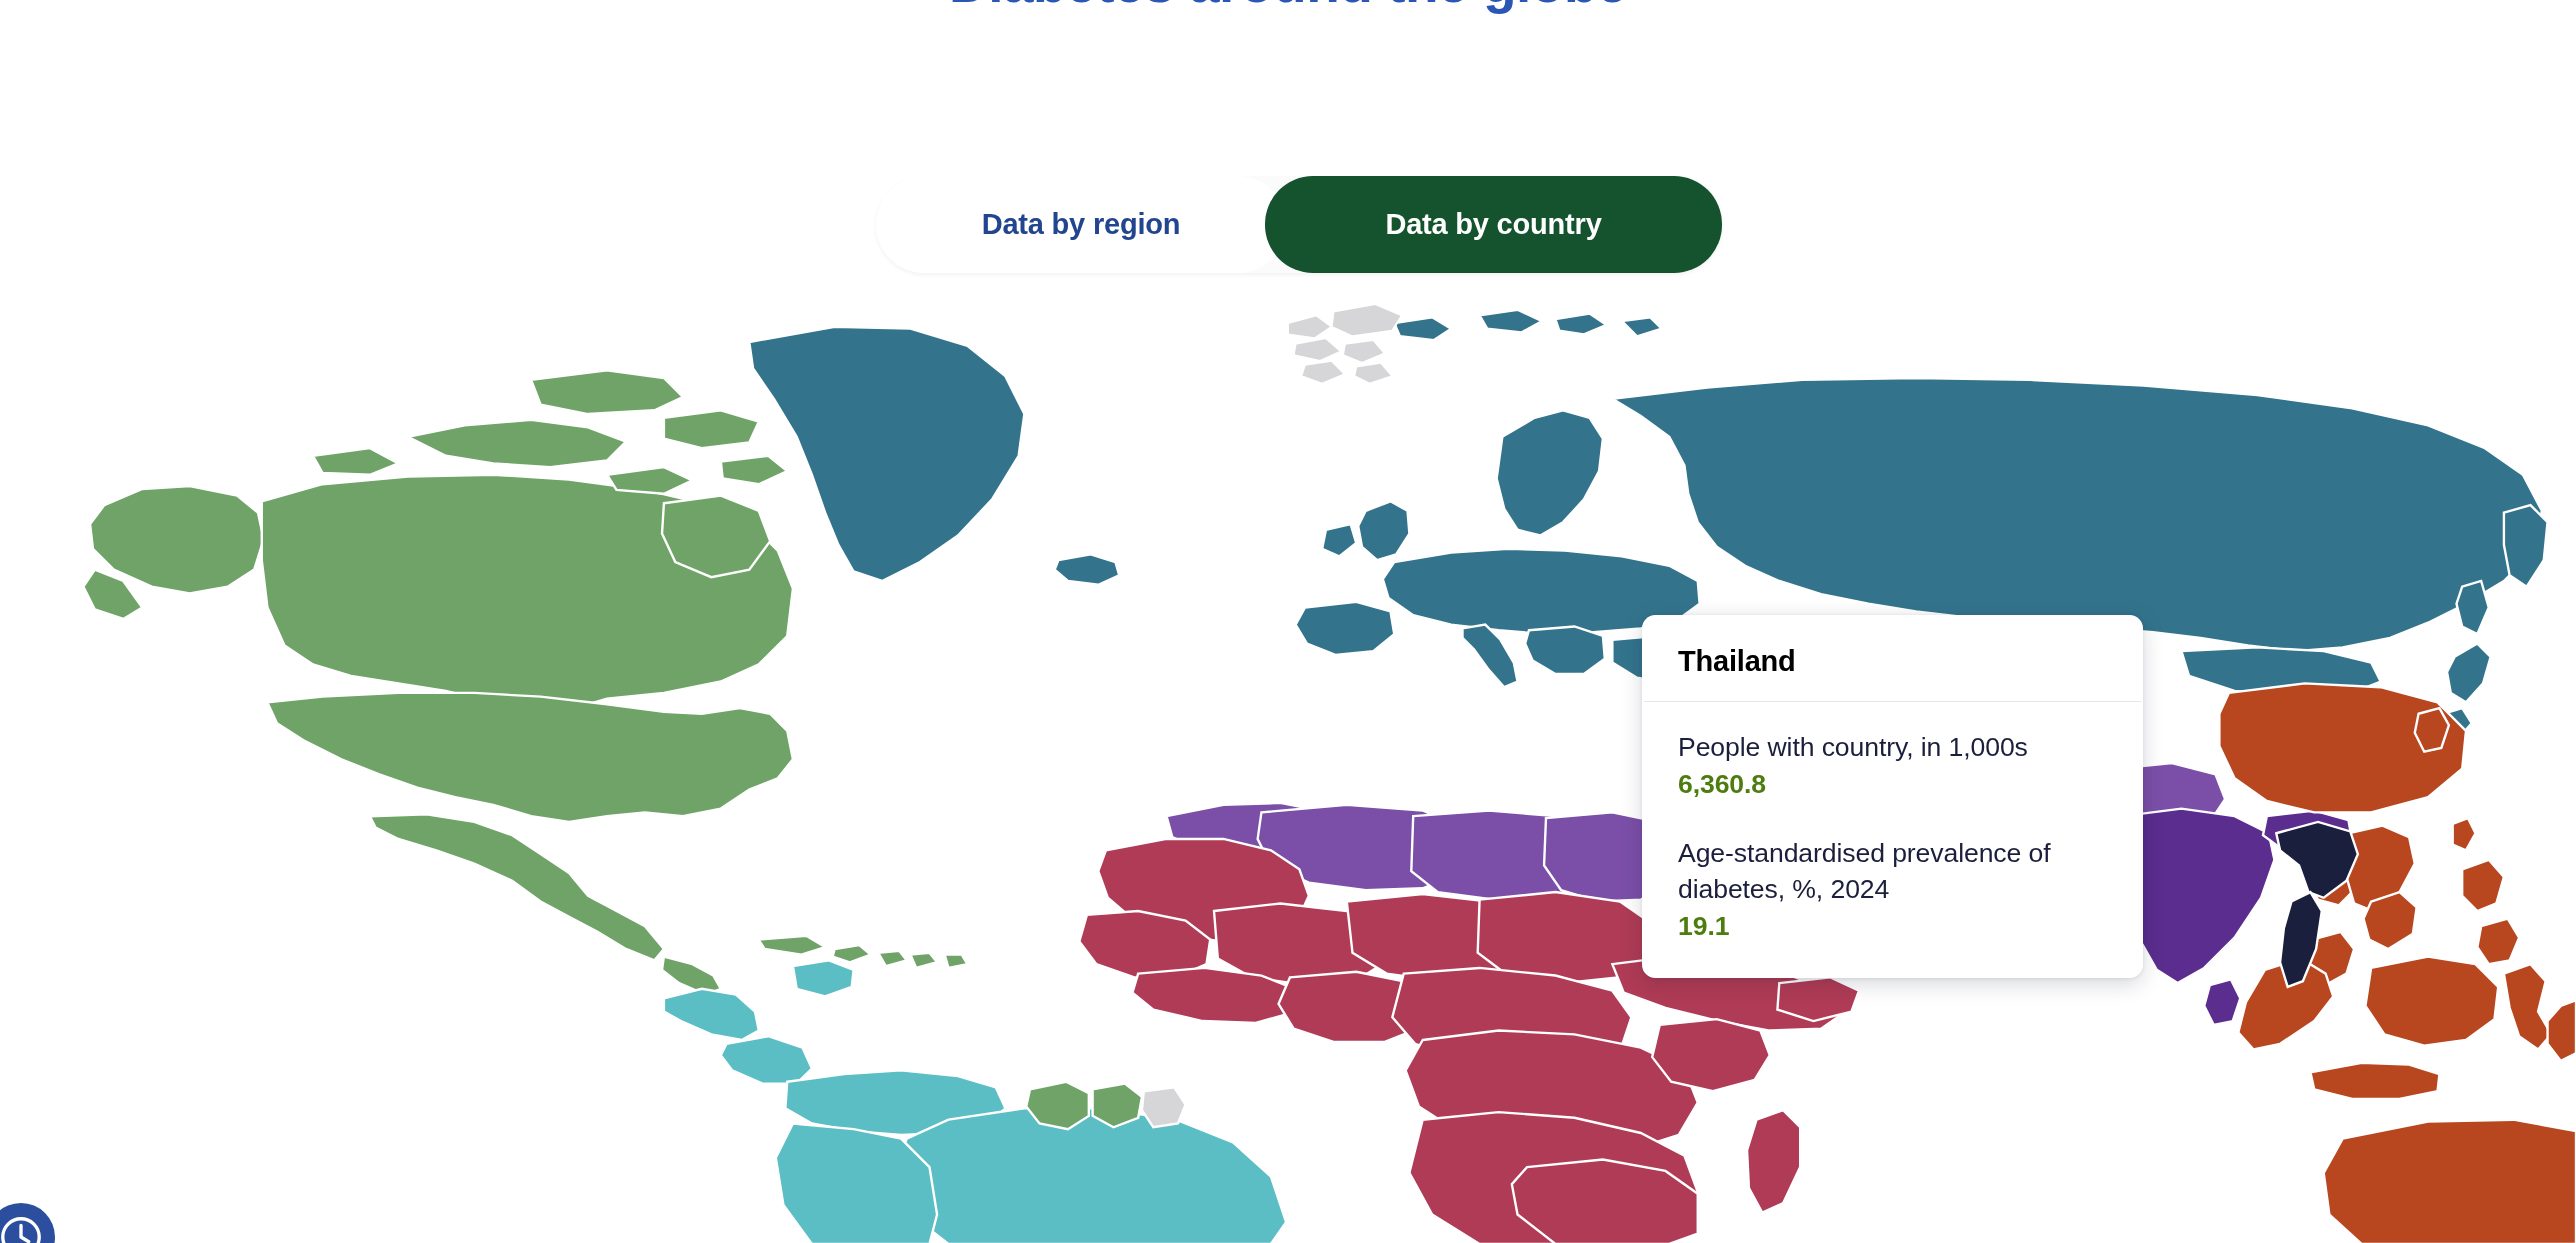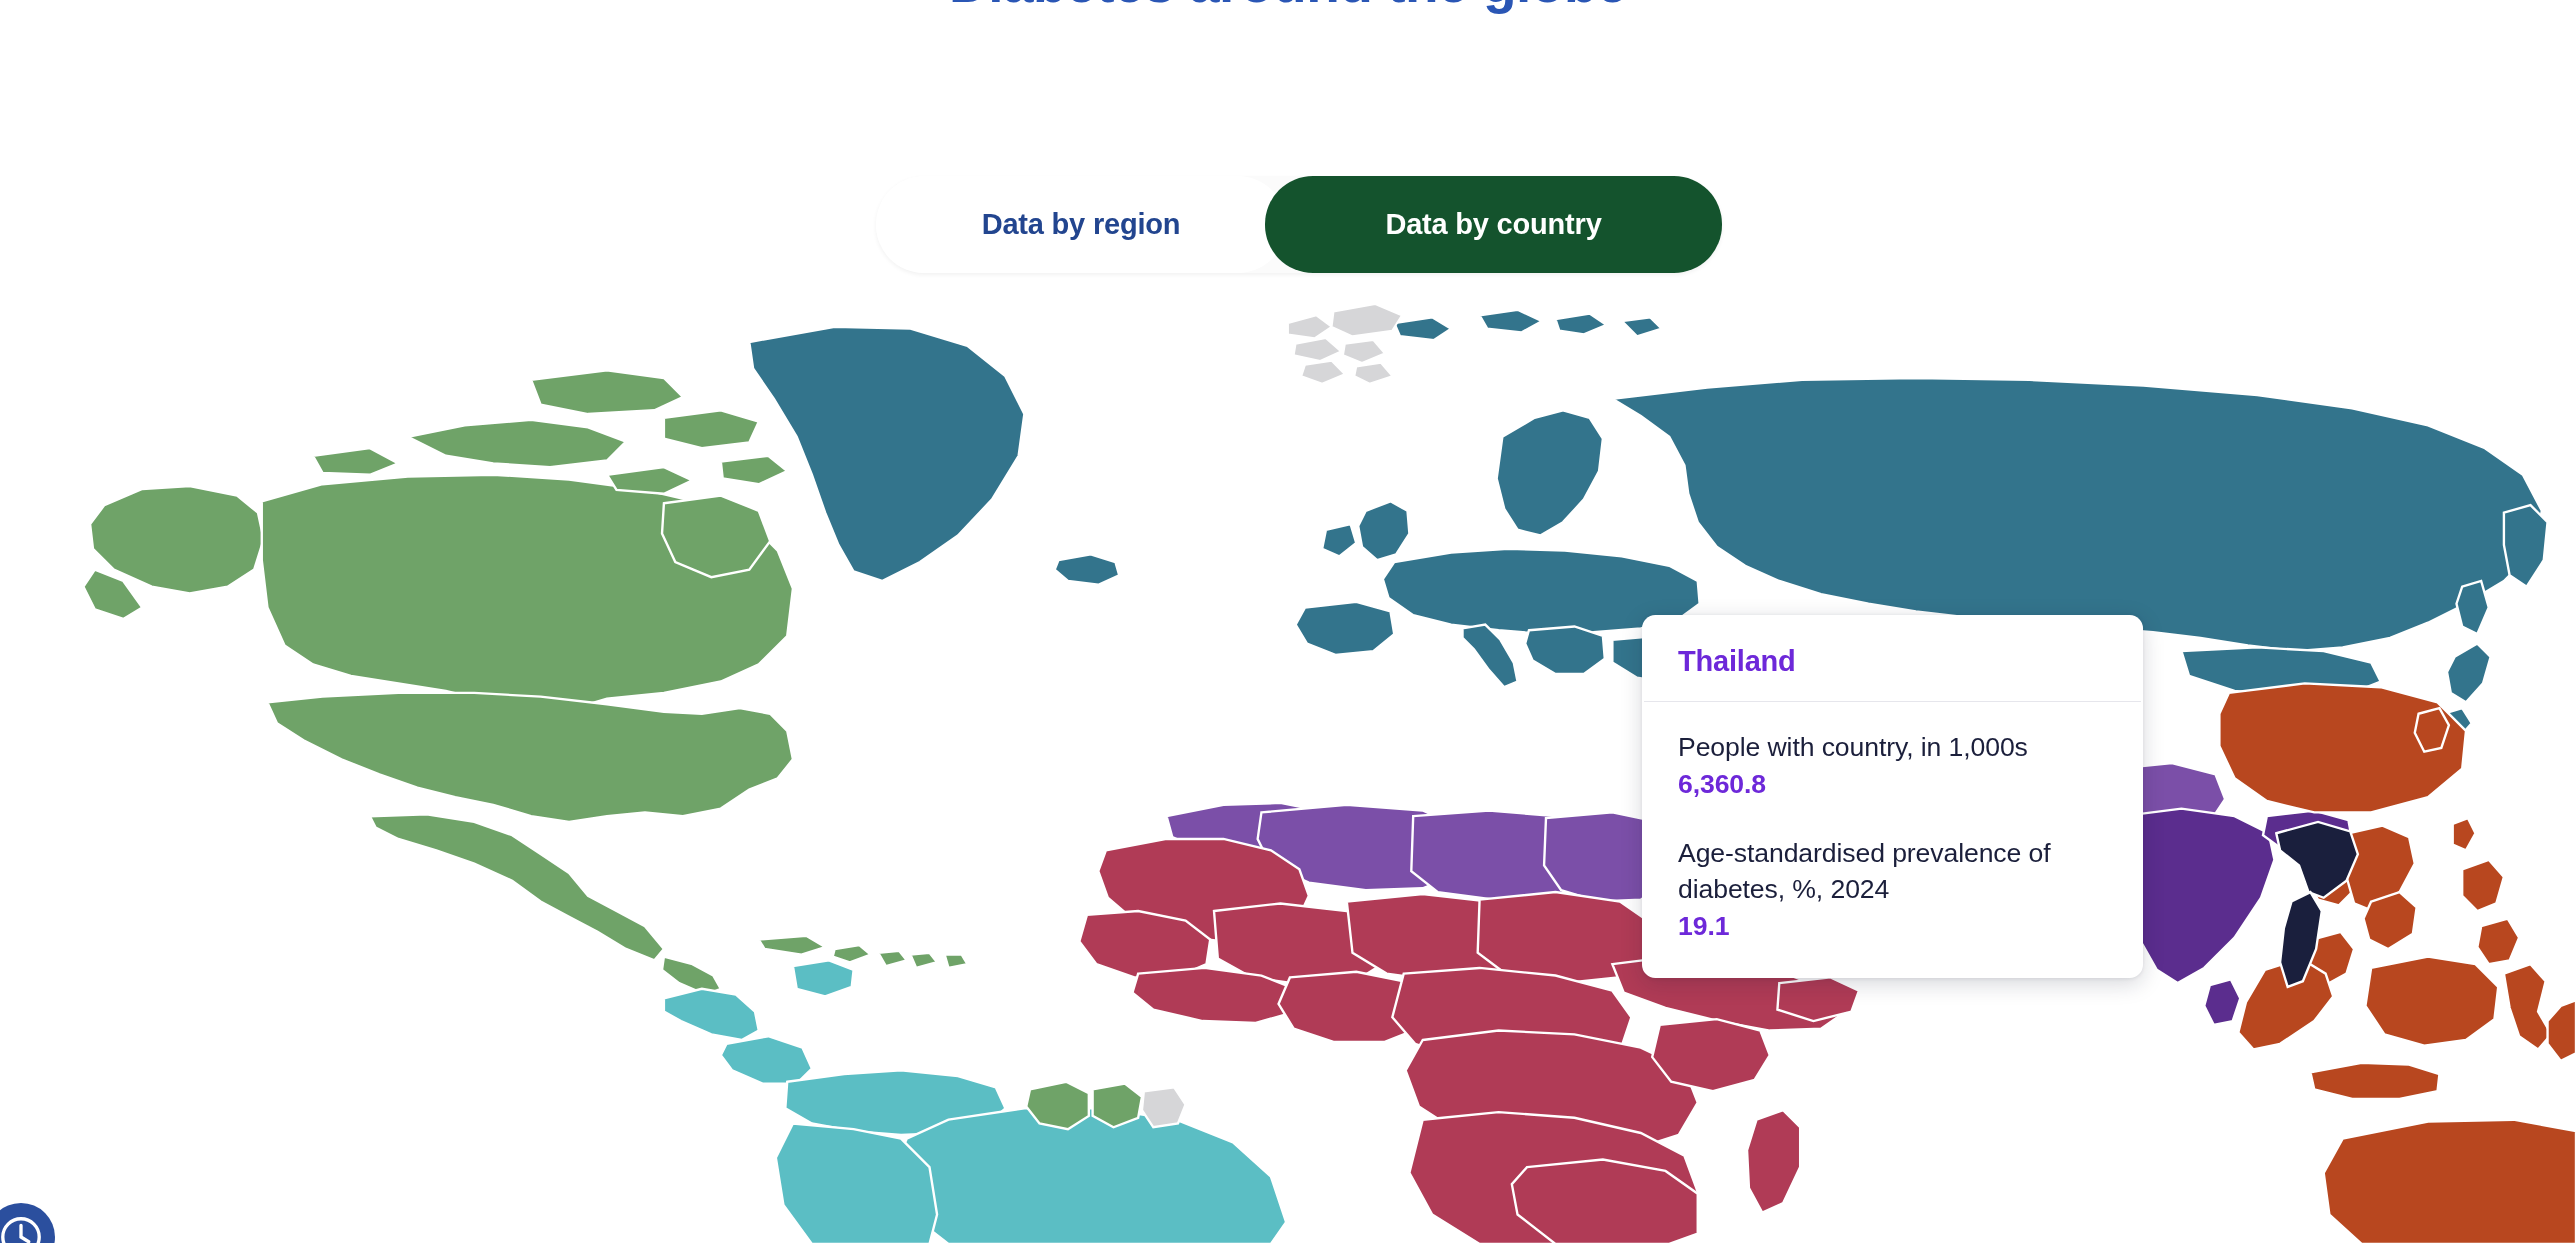--- a/index.html
+++ b/index.html
@@ -109,21 +109,21 @@
     box-sizing: border-box;
     background: #ffffff;
     border-radius: 13.3px;
     box-shadow: 0 5.7px 21px rgba(20,25,50,0.17), 0 0.9px 3.8px rgba(20,25,50,0.08);
     padding: 0;
     z-index: 30;
   }
   .tooltip-title {
     font-size: 29px;
     font-weight: bold;
-    color: #6d28d9;
+    color: #000000;
     padding: 30px 28px 23px 36px;
     letter-spacing: -0.2px;
   }
   .tooltip-divider {
     height: 0.9px;
     background: #e6e6ec;
     margin: 0 1.9px;
   }
   .tooltip-body {
     padding: 28.5px 36px 34px 36px;
@@ -133,21 +133,21 @@
   .metric-label {
     font-size: 26.6px;
     line-height: 1.32;
     color: #1b1f3b;
     font-weight: normal;
     letter-spacing: -0.1px;
   }
   .metric-value {
     font-size: 26.6px;
     line-height: 1.32;
-    color: #6d28d9;
+    color: #4d7c0f;
     font-weight: bold;
     letter-spacing: -0.1px;
     margin-top: 1.9px;
   }
 
   
   .corner-badge {
     position: absolute;
     left: -13.3px;
     top: 1203px;

